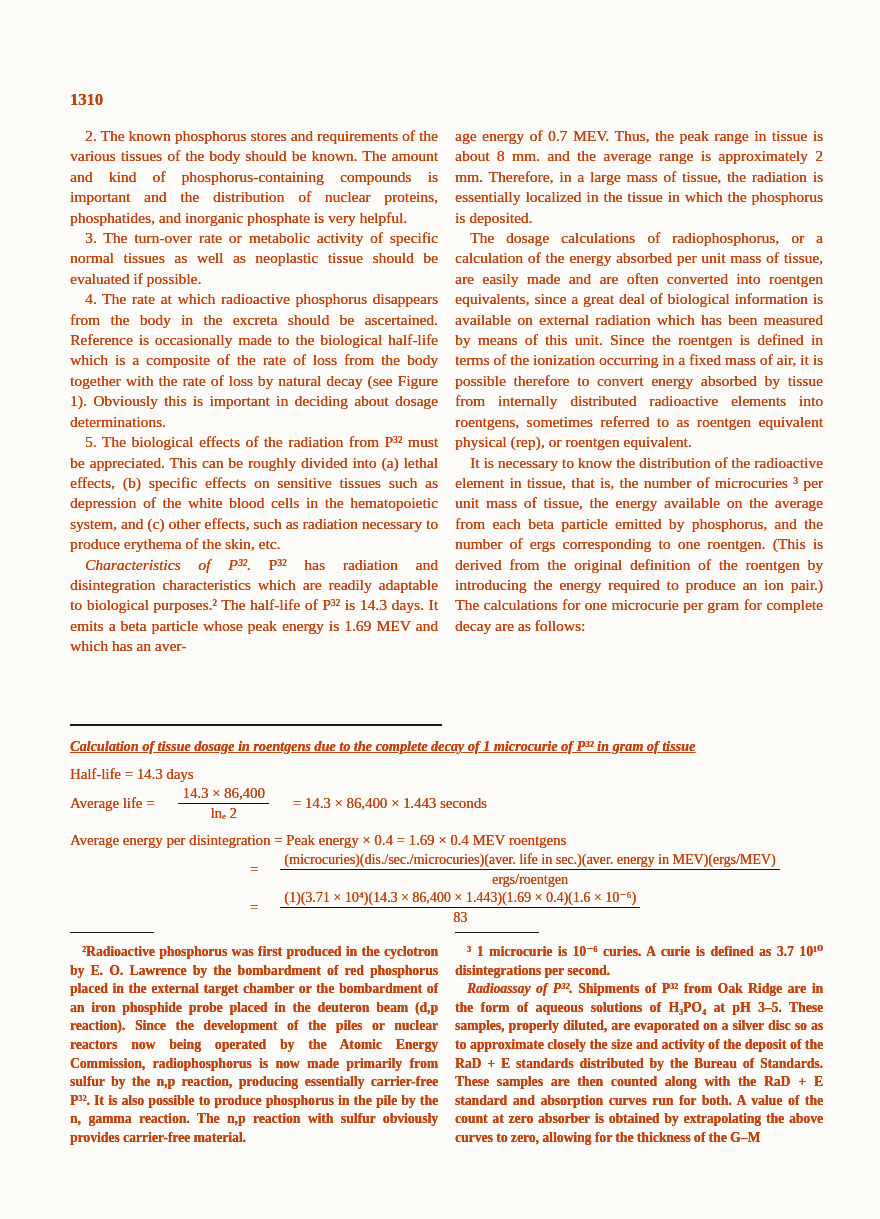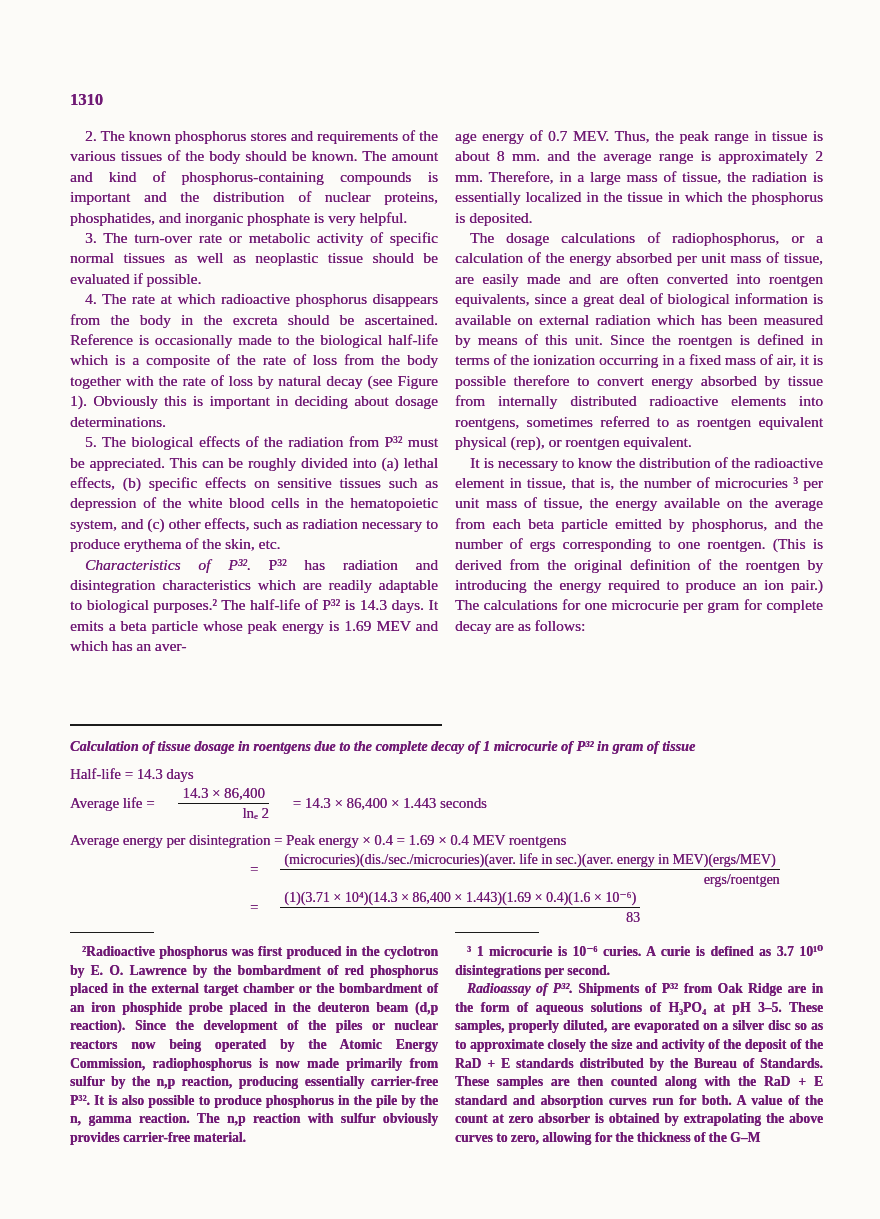--- a/index.html
+++ b/index.html
@@ -5,21 +5,21 @@
   html, body { margin: 0; padding: 0; }
   body {
     width: 880px; height: 1219px;
     background: #f2f1ed;
     font-family: "Liberation Serif", "DejaVu Serif", "DejaVu Sans", serif;
   }
   .page {
     position: relative;
     width: 880px; height: 1219px;
     background: #fcfbf8;
-    color: #701a75;
+    color: #c2410c;
     overflow: hidden;
     text-shadow: 0.25px 0 0 currentColor; 
   }
 
   
   .page-header {
     position: absolute; top: 90px; left: 70px; width: 753px; height: 20px;
   }
   .page-num {
     position: absolute; left: 0; top: 0;
@@ -46,26 +46,26 @@
   .calc-rule {
     position: absolute; top: 724px; left: 70px; width: 372px;
     border: none; border-top: 2px solid #1c1c1c; margin: 0;
   }
 
   
   .calc {
     position: absolute; top: 737px; left: 70px; width: 753px;
     font-size: 14.8px; line-height: 19px;
   }
-  .calc-title { font-style: italic; font-weight: bold; font-size: 14.2px; }
+  .calc-title { font-style: italic; font-weight: bold; font-size: 14.2px; text-decoration: underline; }
   .calc-line { margin-top: 9px; }
   .calc-row { display: flex; align-items: center; margin-top: 1px; gap: 16px; }
   .calc-row > span { white-space: nowrap; }
   .gap { margin-right: 8px; }
-  .frac { display: inline-flex; flex-direction: column; text-align: right; }
+  .frac { display: inline-flex; flex-direction: column; text-align: center; }
   .frac .num {
     display: block; border-bottom: 1.5px solid #161616;
     padding: 0 4px 1px; line-height: 17px;
   }
   .frac .den { display: block; padding-top: 1px; line-height: 17px; }
   .eq { margin-left: 180px; }
   .eq .num, .eq .den { font-size: 14px; }
   .eq-sign { margin-right: 6px; }
   .eq-result { margin-left: 180px; margin-top: 4px; }
 

